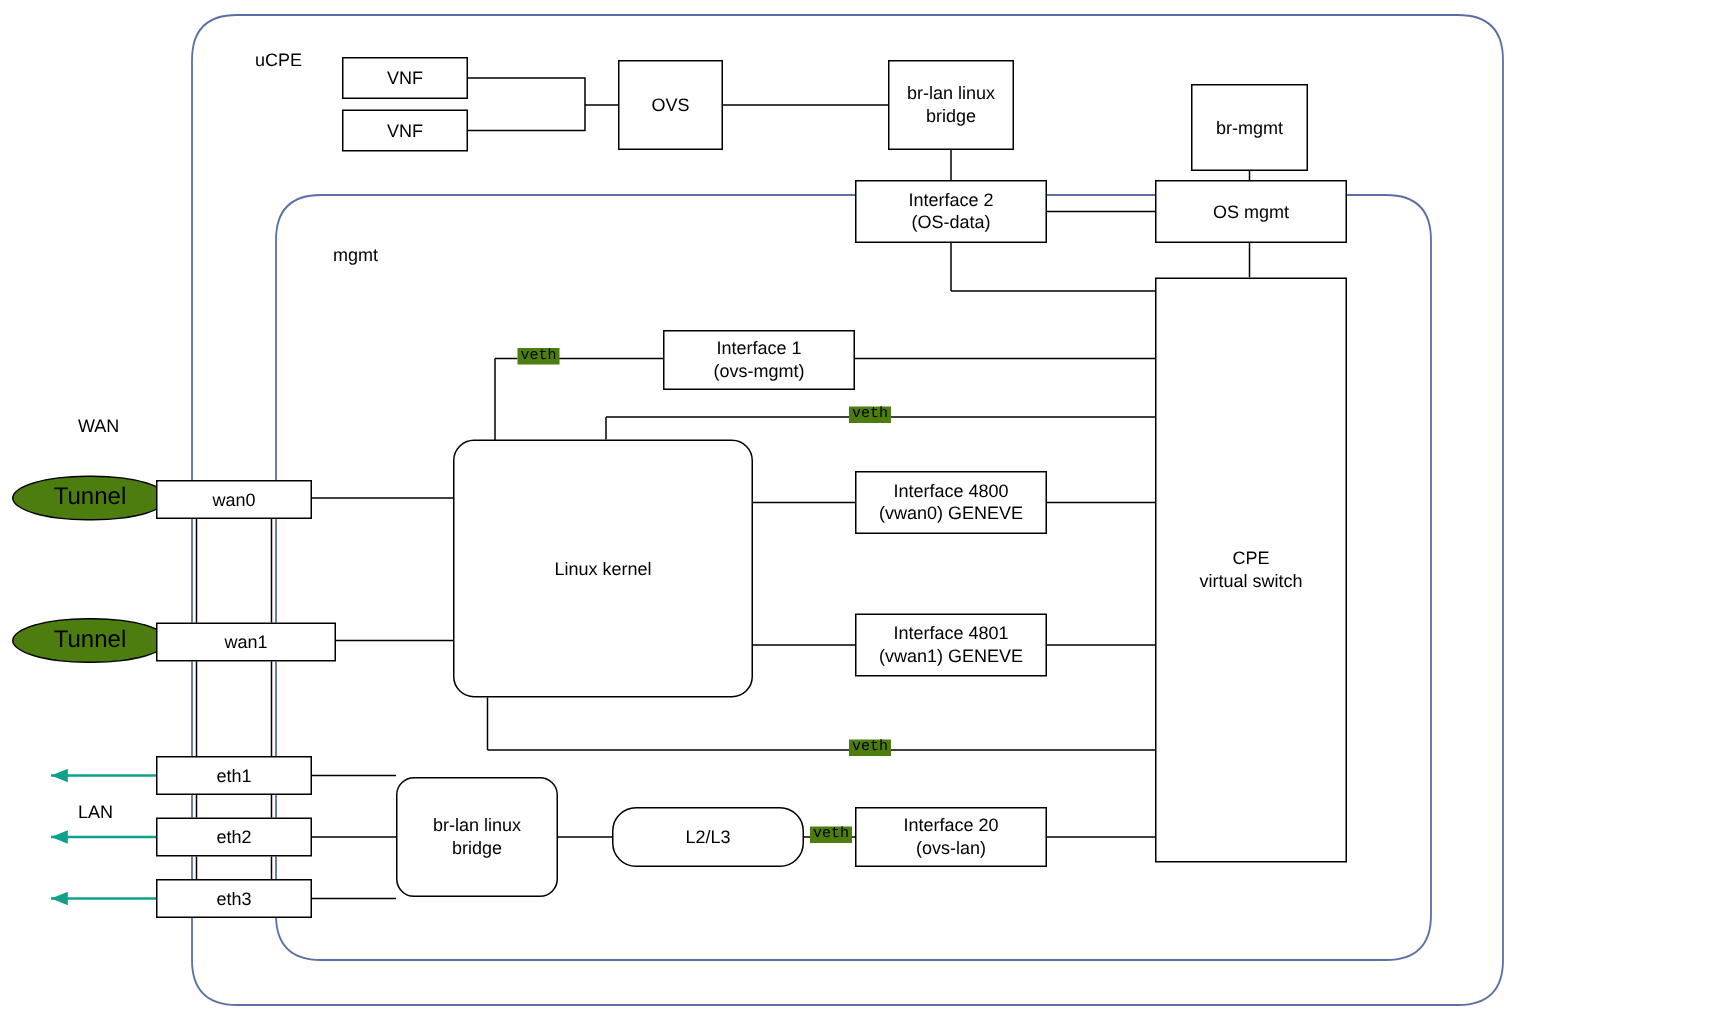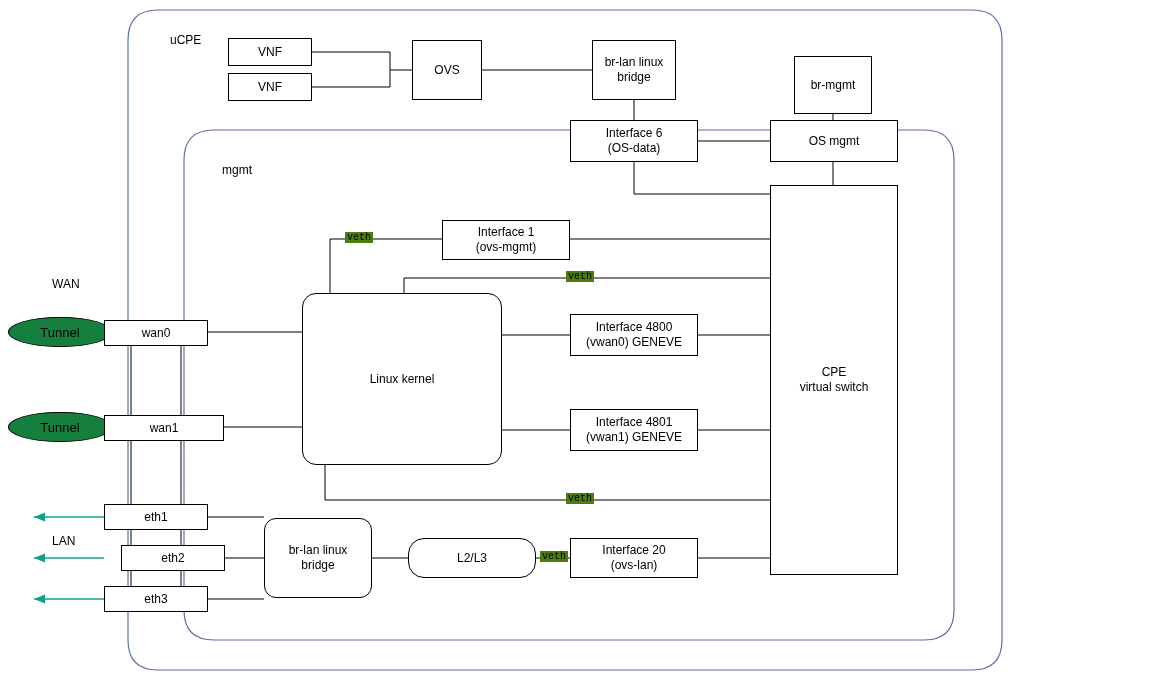--- a/index.html
+++ b/index.html
@@ -36,26 +36,26 @@
     font-size: 12px;
     color: #000000;
     line-height: 1.25;
     white-space: pre-line;
     z-index: 3;
   }
   .tunnel {
     position: absolute;
     box-sizing: border-box;
     border: 1px solid #000000;
-    background: #15803d;
+    background: #4d7c0f;
     border-radius: 50px / 50%;
     display: flex;
     align-items: center;
     justify-content: center;
-    font-size: 13px;
+    font-size: 16px;
     color: #000000;
     z-index: 2;
   }
   .zone-label {
     position: absolute;
     font-size: 12px;
     color: #000000;
     z-index: 4;
   }
   .side-label {
@@ -162,36 +162,36 @@
 
   <div class="tunnel" style="left:8px; top:317px; width:104px; height:30px;">Tunnel</div>
   <div class="tunnel" style="left:8px; top:412px; width:104px; height:30px;">Tunnel</div>
 
   <div class="node" style="left:228px; top:38px; width:84px; height:28px;">VNF</div>
   <div class="node" style="left:228px; top:73px; width:84px; height:28px;">VNF</div>
   <div class="node" style="left:412px; top:40px; width:70px; height:60px;">OVS</div>
   <div class="node" style="left:592px; top:40px; width:84px; height:60px;">br-lan linux
 bridge</div>
   <div class="node" style="left:794px; top:40px; width:78px; height:58px;margin-top:16px;">br-mgmt</div>
-  <div class="node" style="left:570px; top:120px; width:128px; height:42px;">Interface 6
+  <div class="node" style="left:570px; top:120px; width:128px; height:42px;">Interface 2
 (OS-data)</div>
   <div class="node" style="left:770px; top:120px; width:128px; height:42px;">OS mgmt</div>
   <div class="node" style="left:442px; top:220px; width:128px; height:40px;">Interface 1
 (ovs-mgmt)</div>
   <div class="node" style="left:770px; top:185px; width:128px; height:390px;">CPE
 virtual switch</div>
   <div class="node" style="left:104px; top:320px; width:104px; height:26px;">wan0</div>
   <div class="node" style="left:104px; top:415px; width:120px; height:26px;">wan1</div>
   <div class="node" style="left:302px; top:293px; width:200px; height:172px; border-radius:14px;">Linux kernel</div>
   <div class="node" style="left:570px; top:314px; width:128px; height:42px;">Interface 4800
 (vwan0) GENEVE</div>
   <div class="node" style="left:570px; top:409px; width:128px; height:42px;">Interface 4801
 (vwan1) GENEVE</div>
   <div class="node" style="left:104px; top:504px; width:104px; height:26px;">eth1</div>
-  <div class="node" style="left:104px; top:545px; width:104px; height:26px;margin-left:17px;">eth2</div>
+  <div class="node" style="left:104px; top:545px; width:104px; height:26px;">eth2</div>
   <div class="node" style="left:104px; top:586px; width:104px; height:26px;">eth3</div>
   <div class="node" style="left:264px; top:518px; width:108px; height:80px; border-radius:12px;">br-lan linux
 bridge</div>
   <div class="node" style="left:408px; top:538px; width:128px; height:40px;border-radius:16px;">L2/L3</div>
   <div class="node" style="left:570px; top:538px; width:128px; height:40px;">Interface 20
 (ovs-lan)</div>
 
   <div class="edge-label" style="left:345px; top:232px;">veth</div>
   <div class="edge-label" style="left:566px; top:271px;">veth</div>
   <div class="edge-label" style="left:566px; top:493px;">veth</div>

